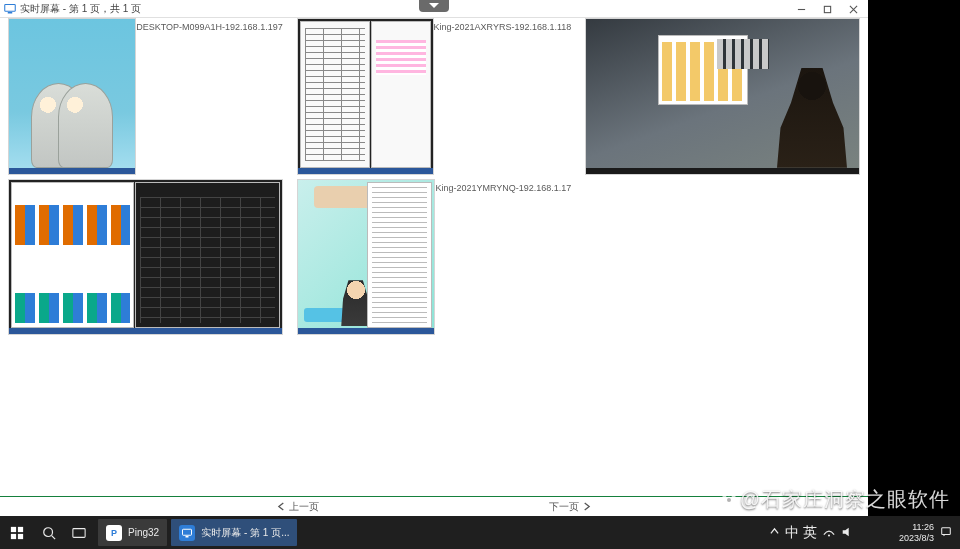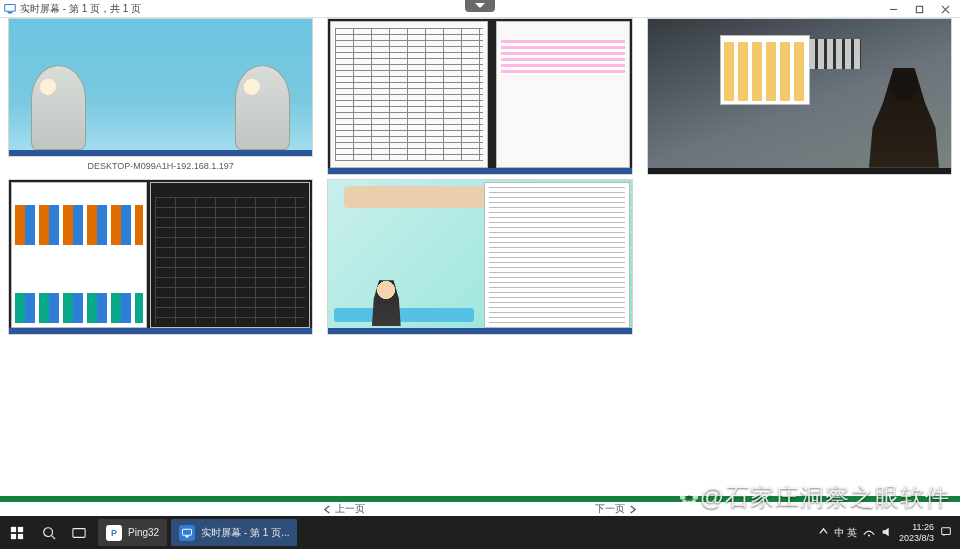--- a/index.html
+++ b/index.html
@@ -1,20 +1,20 @@
 <!DOCTYPE html>
 <html><head>
 <meta charset="utf-8">
 <style>
   * { box-sizing: border-box; margin: 0; padding: 0; }
   html, body { width: 960px; height: 549px; font-family: "Microsoft YaHei", "Segoe UI", sans-serif; background: #000; overflow: hidden; }
 
   
   .window {
-    position: absolute; left: 0; top: 0; width: 960px; height: 516px;
+    position: absolute; left: 0; top: 0; width: 868px; height: 516px;
     background: #fff; display: flex; flex-direction: column;
   }
   .titlebar {
     height: 18px; display: flex; align-items: center; font-size: 10px;
     color: #444; border-bottom: 1px solid #e0e0e0; padding: 0 4px;
     position: relative; flex-shrink: 0;
   }
   .titlebar .ticon { width: 12px; height: 12px; margin-right: 4px; }
   .titlebar .ticon svg { width: 12px; height: 12px; display: block; }
   .titlebar .wincontrols { position: absolute; right: 2px; top: 0; height: 18px; display: flex; }
@@ -31,21 +31,21 @@
   .dropdown-tab svg { width: 10px; height: 6px; fill: #fff; }
 
   
   .grid {
     flex: 1; padding: 0 8px; display: grid;
     grid-template-columns: repeat(3, 1fr);
     grid-template-rows: repeat(3, 1fr);
     column-gap: 14px; row-gap: 4px;
     overflow: hidden;
   }
-  .cell { display: flex; flex-direction: column; }
+  .cell { display: flex; flex-direction: row; }
   .thumb {
     flex: 1; background: #222; border: 1px solid #d5d5d5;
     position: relative; overflow: hidden;
   }
   .caption {
     height: 18px; font-size: 9px; color: #5a5a5a; text-align: center;
     display: flex; align-items: center; justify-content: center;
     white-space: nowrap; overflow: hidden;
   }
 
@@ -142,21 +142,21 @@
     background: repeating-linear-gradient(90deg,#d8d8d8 0 1px,transparent 1px 22px),
                 repeating-linear-gradient(180deg,#d8d8d8 0 1px,transparent 1px 9px); }
   .t9 .pane.r::before { content:""; position:absolute; left:4px; right:4px; top:4px; height:18px;
     background: linear-gradient(90deg,#f4cf6f,#e8b43a); }
   .t9 .pane.r::after { content:""; position:absolute; left:4px; right:4px; top:28px; bottom:4px;
     background: repeating-linear-gradient(180deg,#e4e4e4 0 1px, transparent 1px 7px); }
   .t9 .blackbar { left:2px; bottom:6px; width:33%; height:26px; background:#000; }
 
   
   .pager {
-    height: 20px; border-top: 6px solid #15803d; display: flex;
+    height: 20px; border-top: 1px solid #15803d; display: flex;
     align-items: center; justify-content: center; gap: 230px;
     font-size: 10px; color: #555; flex-shrink: 0;
   }
   .pager .pbtn { display: flex; align-items: center; gap: 3px; }
   .pager svg { width: 9px; height: 9px; }
 
   
   .host-taskbar {
     position: absolute; left: 0; bottom: 0; width: 960px; height: 33px;
     background: #1f1f1f; display: flex; align-items: center; color: #eaeaea;
@@ -165,28 +165,28 @@
   .host-taskbar .start { width: 34px; height: 33px; display:flex; align-items:center; justify-content:center;}
   .host-taskbar .start svg { width:14px; height:14px; }
   .host-taskbar .tbtn {
     height: 27px; display:flex; align-items:center; padding: 0 8px; gap:6px;
     background:#3a3a3a; margin-left:4px; border-radius:1px;
   }
   .host-taskbar .tbtn.light { background:#2f4f7a; }
   .host-taskbar .appicon { width:16px; height:16px; border-radius:3px; display:flex; align-items:center; justify-content:center; font-size:9px; }
   .host-taskbar .spacer { flex:1; }
   .host-taskbar .tray { display:flex; align-items:center; gap:6px; padding-right:8px; }
-  .host-taskbar .clock { text-align:right; line-height:11px; font-size:9px; }
+  .host-taskbar .clock { text-align:right; line-height:11px; font-size:9px;margin-left:40px; }
   .host-taskbar .search { width:30px; height:33px; display:flex; align-items:center; justify-content:center;}
   .host-taskbar .cortana { width:30px; height:33px; display:flex; align-items:center; justify-content:center;}
 
   
   .watermark {
     position:absolute; right:10px; bottom:36px; color:rgba(255,255,255,.85);
-    font-size:24px; letter-spacing:1px; text-shadow:0 1px 2px rgba(0,0,0,.6);
+    font-size:20px; letter-spacing:1px; text-shadow:0 1px 2px rgba(0,0,0,.6);
     display:flex; align-items:center; pointer-events:none;
     z-index: 50;
   }
   .watermark .wicon { width:22px; height:22px; opacity:.85; }
 </style>
 </head>
 <body>
 
 <div class="window">
 
@@ -234,20 +234,21 @@
       </div>
       <div class="caption">DESKTOP-M099A1H-192.168.1.197</div>
     </div>
 
     <div class="cell">
       <div class="thumb t2">
         <div class="abs pane l"></div>
         <div class="abs pane r"></div>
         <div class="mini-taskbar"></div>
       </div>
+      <div class="caption">King-2021AXRYRS-192.168.1.118</div>
     </div>
 
     <div class="cell">
       <div class="thumb t3">
         <div class="abs folder"></div>
         <div class="abs folder2"></div>
         <div class="abs sil"></div>
         <div class="mini-taskbar dark"></div>
       </div>
     </div>
@@ -263,20 +264,21 @@
 
 
     <div class="cell">
       <div class="thumb t7">
         <div class="abs plate"></div>
         <div class="abs ribbon"></div>
         <div class="abs kid"></div>
         <div class="abs panel"></div>
         <div class="mini-taskbar"></div>
       </div>
+      <div class="caption">King-2021YMRYNQ-192.168.1.17</div>
     </div>
 
 
 
   </div>
 
   <div class="pager">
     <div class="pbtn">
       <svg viewBox="0 0 10 10">
           <path d="M7 1 L2 5 L7 9" fill="none" stroke="#555" stroke-width="1.4"></path>
@@ -348,21 +350,21 @@
   </div>
 
   <div class="spacer"></div>
 
   <div class="tray">
     <span>
       <svg viewBox="0 0 10 10" width="9" height="9">
           <path d="M1 7 L5 2 L9 7" fill="none" stroke="#eaeaea" stroke-width="1.4"></path>
         </svg>
     </span>
-    <span style="font-size:10px;">中 英</span>
+    <span style="font-size:14px;">中 英</span>
     <span>
       <svg viewBox="0 0 14 14" width="12" height="12">
           <path d="M1 10 Q7 2 13 10" fill="none" stroke="#eaeaea" stroke-width="1.3"></path>
           <circle cx="7" cy="11" r="1.2" fill="#eaeaea"></circle>
         </svg>
     </span>
     <span>
       <svg viewBox="0 0 14 14" width="12" height="12">
           <path d="M2 5 H5 L9 2 V12 L5 9 H2 Z" fill="#eaeaea"></path>
         </svg>

